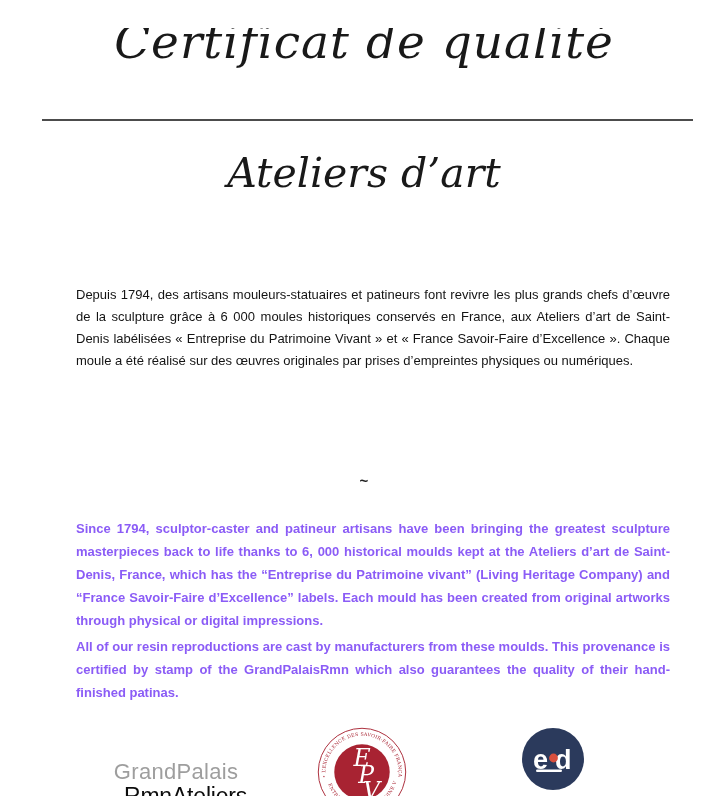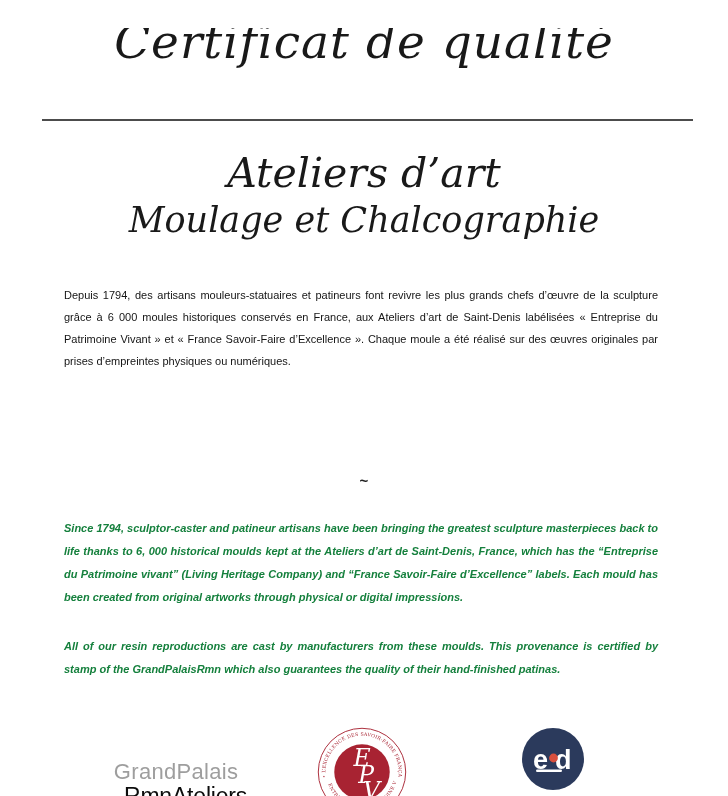--- a/index.html
+++ b/index.html
@@ -12,24 +12,24 @@
     color:#1b1b1b;
     margin-top:28px;
   }
   
   .script{font-family:"DejaVu Serif",serif;font-style:italic;color:#191919;text-align:center;position:absolute;left:0;width:100%;}
   .title{top:-14px;font-size:47px;letter-spacing:1px;}
   .sub1{top:121px;font-size:41px;}
   .sub2{top:172px;font-size:35px;}
   .rule{position:absolute;left:42px;top:91px;width:651px;height:2px;background:#4c4c4c;}
   
-  .para{position:absolute;left:64px;width:594px;margin:0;text-align:justify;font-size:11px;line-height:22px;color:#141414;}
+  .para{position:absolute;left:76px;width:594px;margin:0;text-align:justify;font-size:13px;line-height:22px;color:#141414;}
   .fr1{top:256px;}
   .fr2{top:376px;}
-  .en{font-style:italic;font-weight:bold;line-height:23px;color:#15803d;}
+  .en{font-weight:bold;line-height:23px;color:#8b5cf6;}
   .en1{top:489px;}
   .en2{top:607px;}
   .tilde{position:absolute;left:0;top:444px;width:100%;text-align:center;font-size:15px;font-weight:bold;color:#222;}
   
   .gp-logo{position:absolute;left:105px;top:733px;line-height:1;text-align:center;}
   .gp-line1{font-size:22px;color:#9e9e9e;letter-spacing:.3px;}
   .gp-line2{font-size:23px;font-weight:normal;color:#0c0c0c;margin-left:19px;margin-top:2px;letter-spacing:-.2px;}
   
   .epv{position:absolute;left:315px;top:697px;width:94px;height:94px;}
   
@@ -43,21 +43,20 @@
 </head>
 <body>
 
 <div class="page">
 
   <div class="script title">Certificat de qualité</div>
 
   <div class="rule"></div>
 
   <div class="script sub1">Ateliers d’art</div>
-  <div class="script sub2">Moulage et Chalcographie</div>
 
   <p class="para fr1">Depuis 1794, des artisans mouleurs-statuaires et patineurs font revivre les plus grands chefs d’œuvre de la sculpture grâce à 6 000 moules historiques conservés en France, aux Ateliers d’art de Saint-Denis labélisées « Entreprise du Patrimoine Vivant » et « France Savoir-Faire d’Excellence ». Chaque moule a été réalisé sur des œuvres originales par prises d’empreintes physiques ou numériques.</p>
 
   <div class="tilde">~</div>
 
   <p class="para en en1">Since 1794, sculptor-caster and patineur artisans have been bringing the greatest sculpture masterpieces back to life thanks to 6, 000 historical moulds kept at the Ateliers d’art de Saint-Denis, France, which has the “Entreprise du Patrimoine vivant” (Living Heritage Company) and “France Savoir-Faire d’Excellence” labels. Each mould has been created from original artworks through physical or digital impressions.</p>
   <p class="para en en2">All of our resin reproductions are cast by manufacturers from these moulds. This provenance is certified by stamp of the GrandPalaisRmn which also guarantees the quality of their hand-finished patinas.</p>
 
   <div class="gp-logo">
     <div class="gp-line1">GrandPalais</div>

